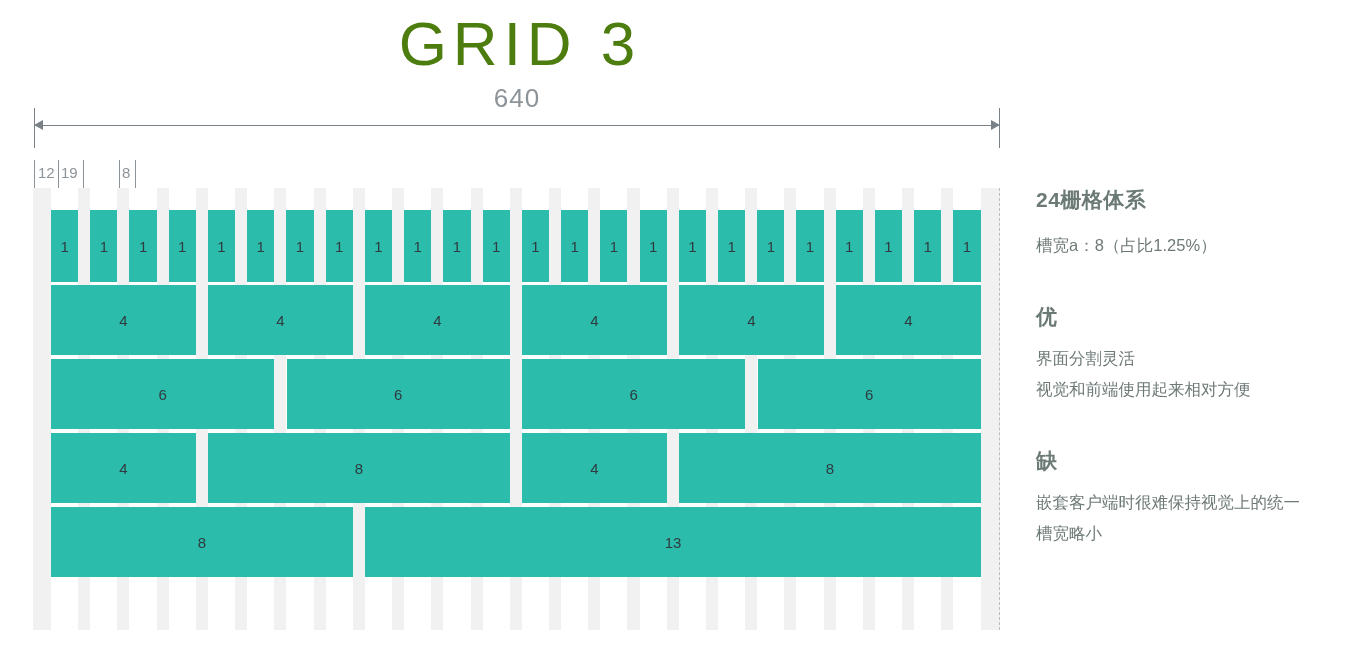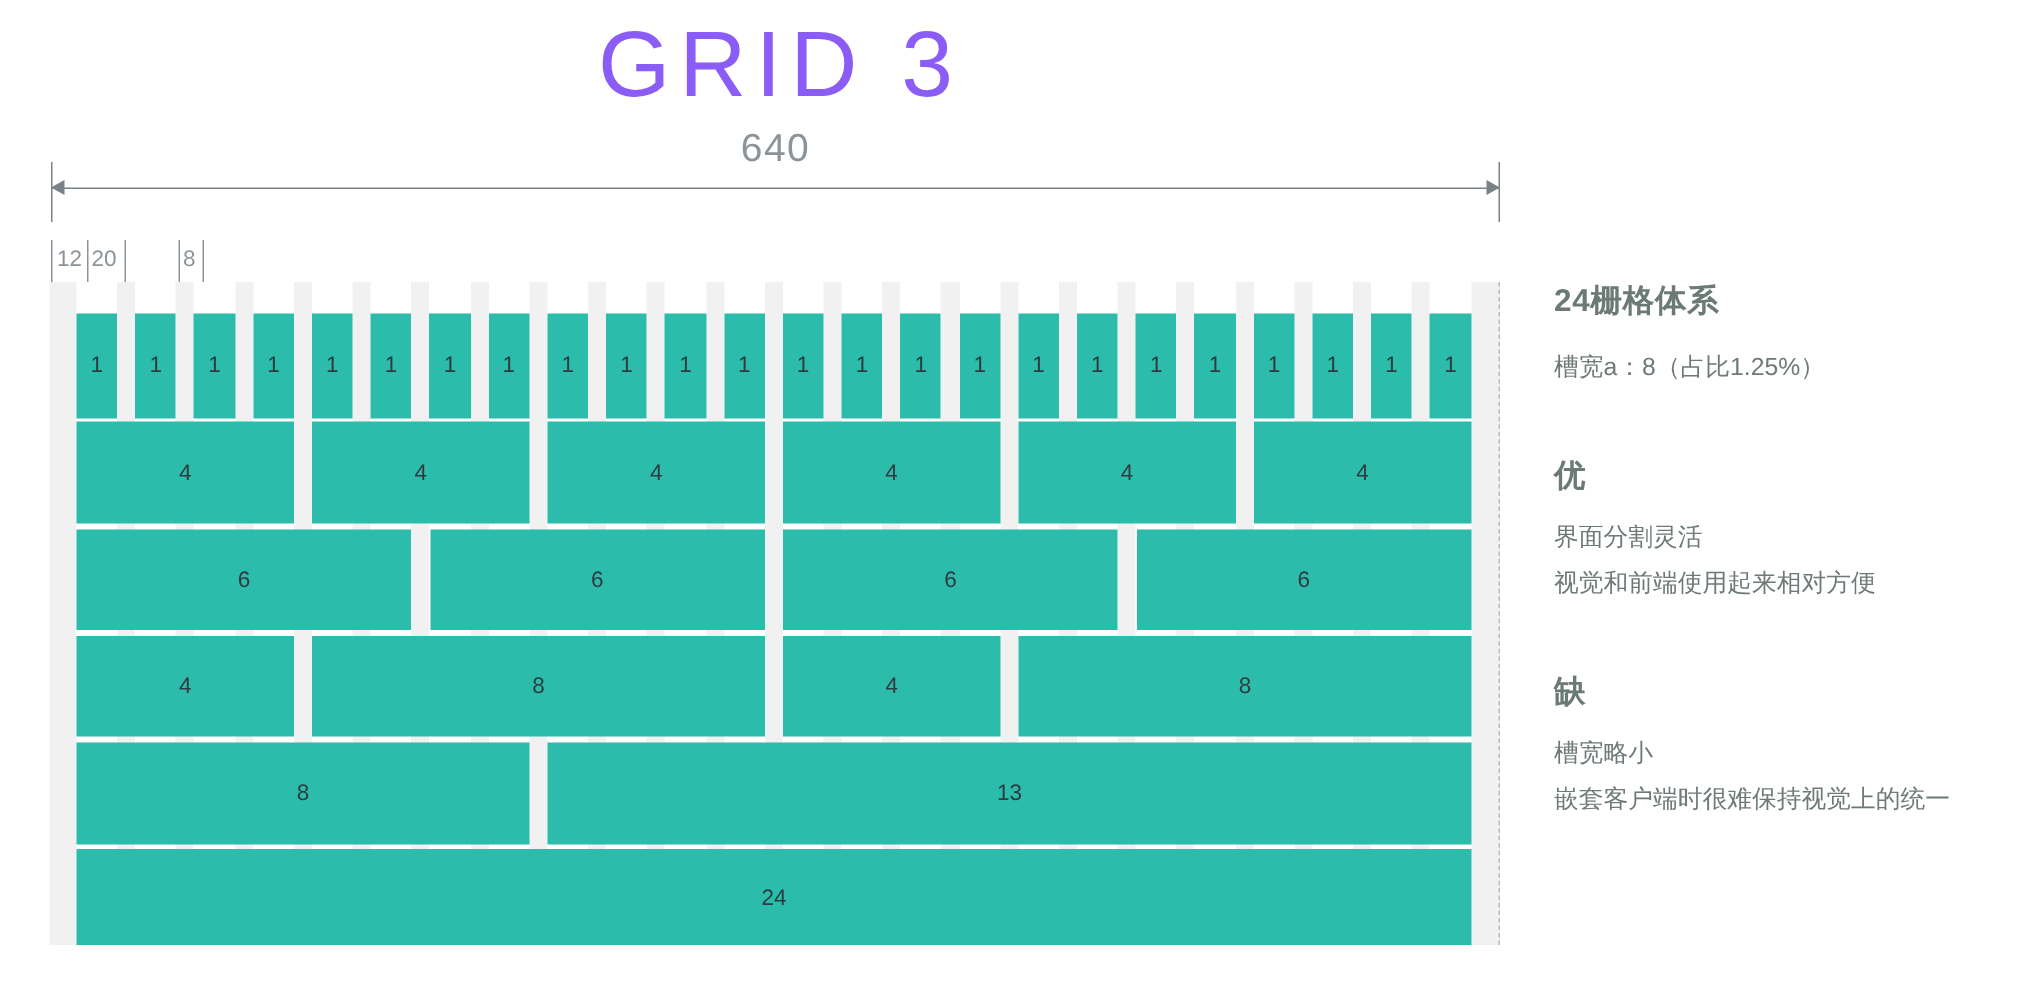--- a/index.html
+++ b/index.html
@@ -18,21 +18,21 @@
   
   .title {
     position: absolute;
     left: 0;
     top: 8px;
     width: 1040px;
     text-align: center;
     font-size: 62px;
     font-weight: 100;
     letter-spacing: 6px;
-    color: #8b5cf6;
+    color: #4d7c0f;
     font-family: "Liberation Sans", "DejaVu Sans", sans-serif;
     -webkit-text-stroke: 0px;
   }
 
   
   .ruler {
     position: absolute;
     left: 34px;
     top: 125px;
     width: 966px;
@@ -205,21 +205,21 @@
   <div class="ruler-label">640</div>
 </div>
 
 <div class="ticks">
   <div class="tick" style="left:34px"></div>
   <div class="tick" style="left:58px"></div>
   <div class="tick" style="left:83px"></div>
   <div class="tick" style="left:119px"></div>
   <div class="tick" style="left:135px"></div>
   <div class="tick-label" style="left:38px">12</div>
-  <div class="tick-label" style="left:61px">20</div>
+  <div class="tick-label" style="left:61px">19</div>
   <div class="tick-label" style="left:122px">8</div>
 </div>
 
 <div class="canvas">
   <div class="guides" id="guides">
       <div class="guide-col" style="width: 2.92208%;"></div>
       <div class="guide-gap" style="width: 1.2987%;"></div>
       <div class="guide-col" style="width: 2.92208%;"></div>
       <div class="guide-gap" style="width: 1.2987%;"></div>
       <div class="guide-col" style="width: 2.92208%;"></div>
@@ -351,38 +351,35 @@
         <div class="cell-gap" style="width: 1.2987%;"></div>
         <div class="cell" style="width: 32.4675%; background: rgb(43, 188, 171);">8</div>
       </div>
       <div class="row-gap" style="height: 4px;"></div>
       <div class="grid-row" style="height: 70px;">
         <div class="cell" style="width: 32.4675%; background: rgb(43, 188, 171);">8</div>
         <div class="cell-gap" style="width: 1.2987%;"></div>
         <div class="cell" style="width: 66.2338%; background: rgb(43, 188, 171);">13</div>
       </div>
       <div class="row-gap" style="height: 4px;"></div>
-      <div class="grid-row" style="height: 66px;">
-        <div class="cell" style="width: 100%; background: rgb(43, 188, 171);">24</div>
-      </div>
     </div>
 </div>
 
 <div class="panel">
 
   <div class="panel-section system">
     <div class="panel-heading">24栅格体系</div>
     <div class="panel-line">槽宽a：8（占比1.25%）</div>
   </div>
 
   <div class="panel-section pros">
     <div class="panel-heading">优</div>
     <div class="panel-line">界面分割灵活</div>
     <div class="panel-line">视觉和前端使用起来相对方便</div>
   </div>
 
   <div class="panel-section cons">
     <div class="panel-heading">缺</div>
+    <div class="panel-line">嵌套客户端时很难保持视觉上的统一</div>
     <div class="panel-line">槽宽略小</div>
-    <div class="panel-line">嵌套客户端时很难保持视觉上的统一</div>
   </div>
 
 </div>
 
 </body></html>

